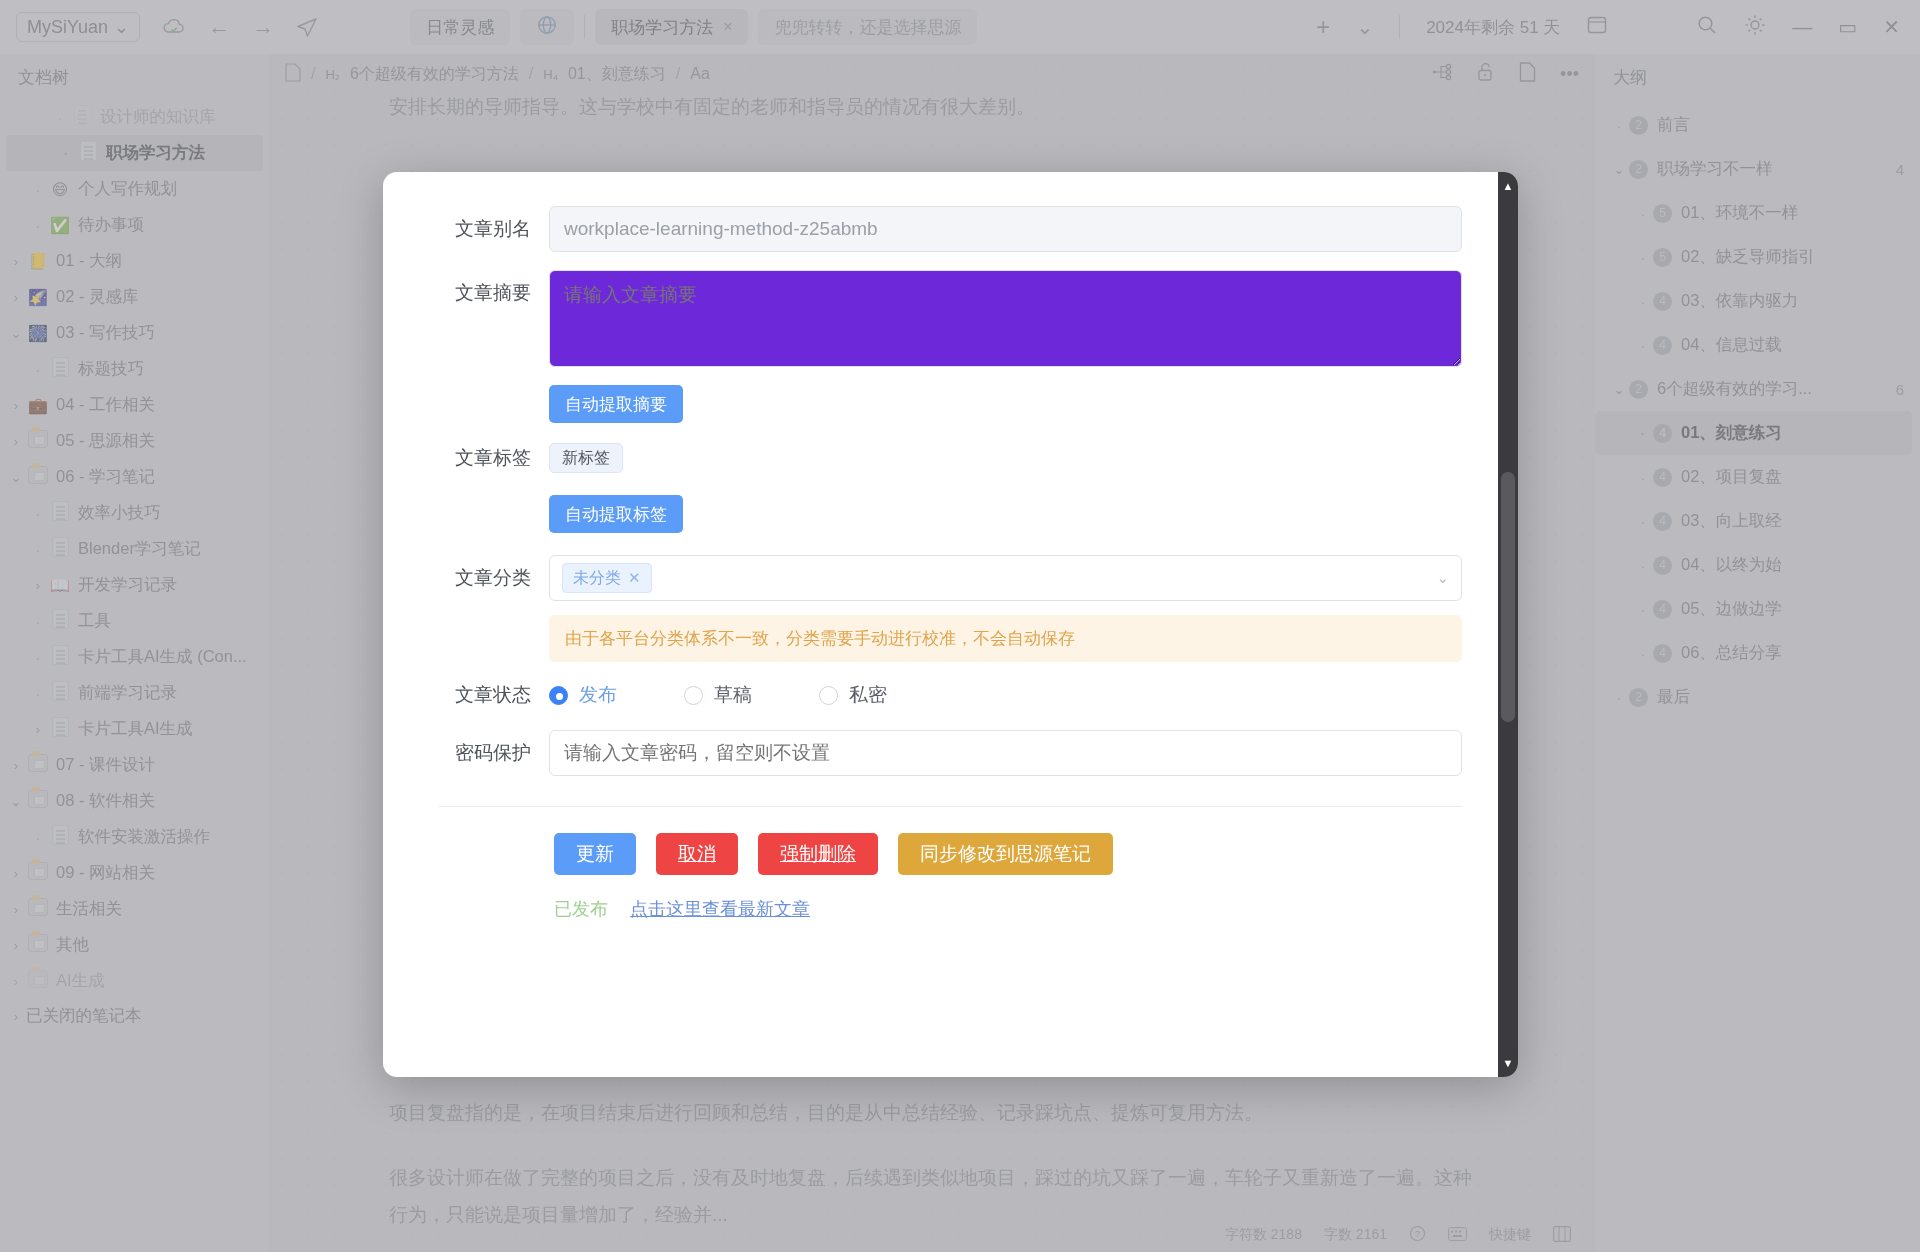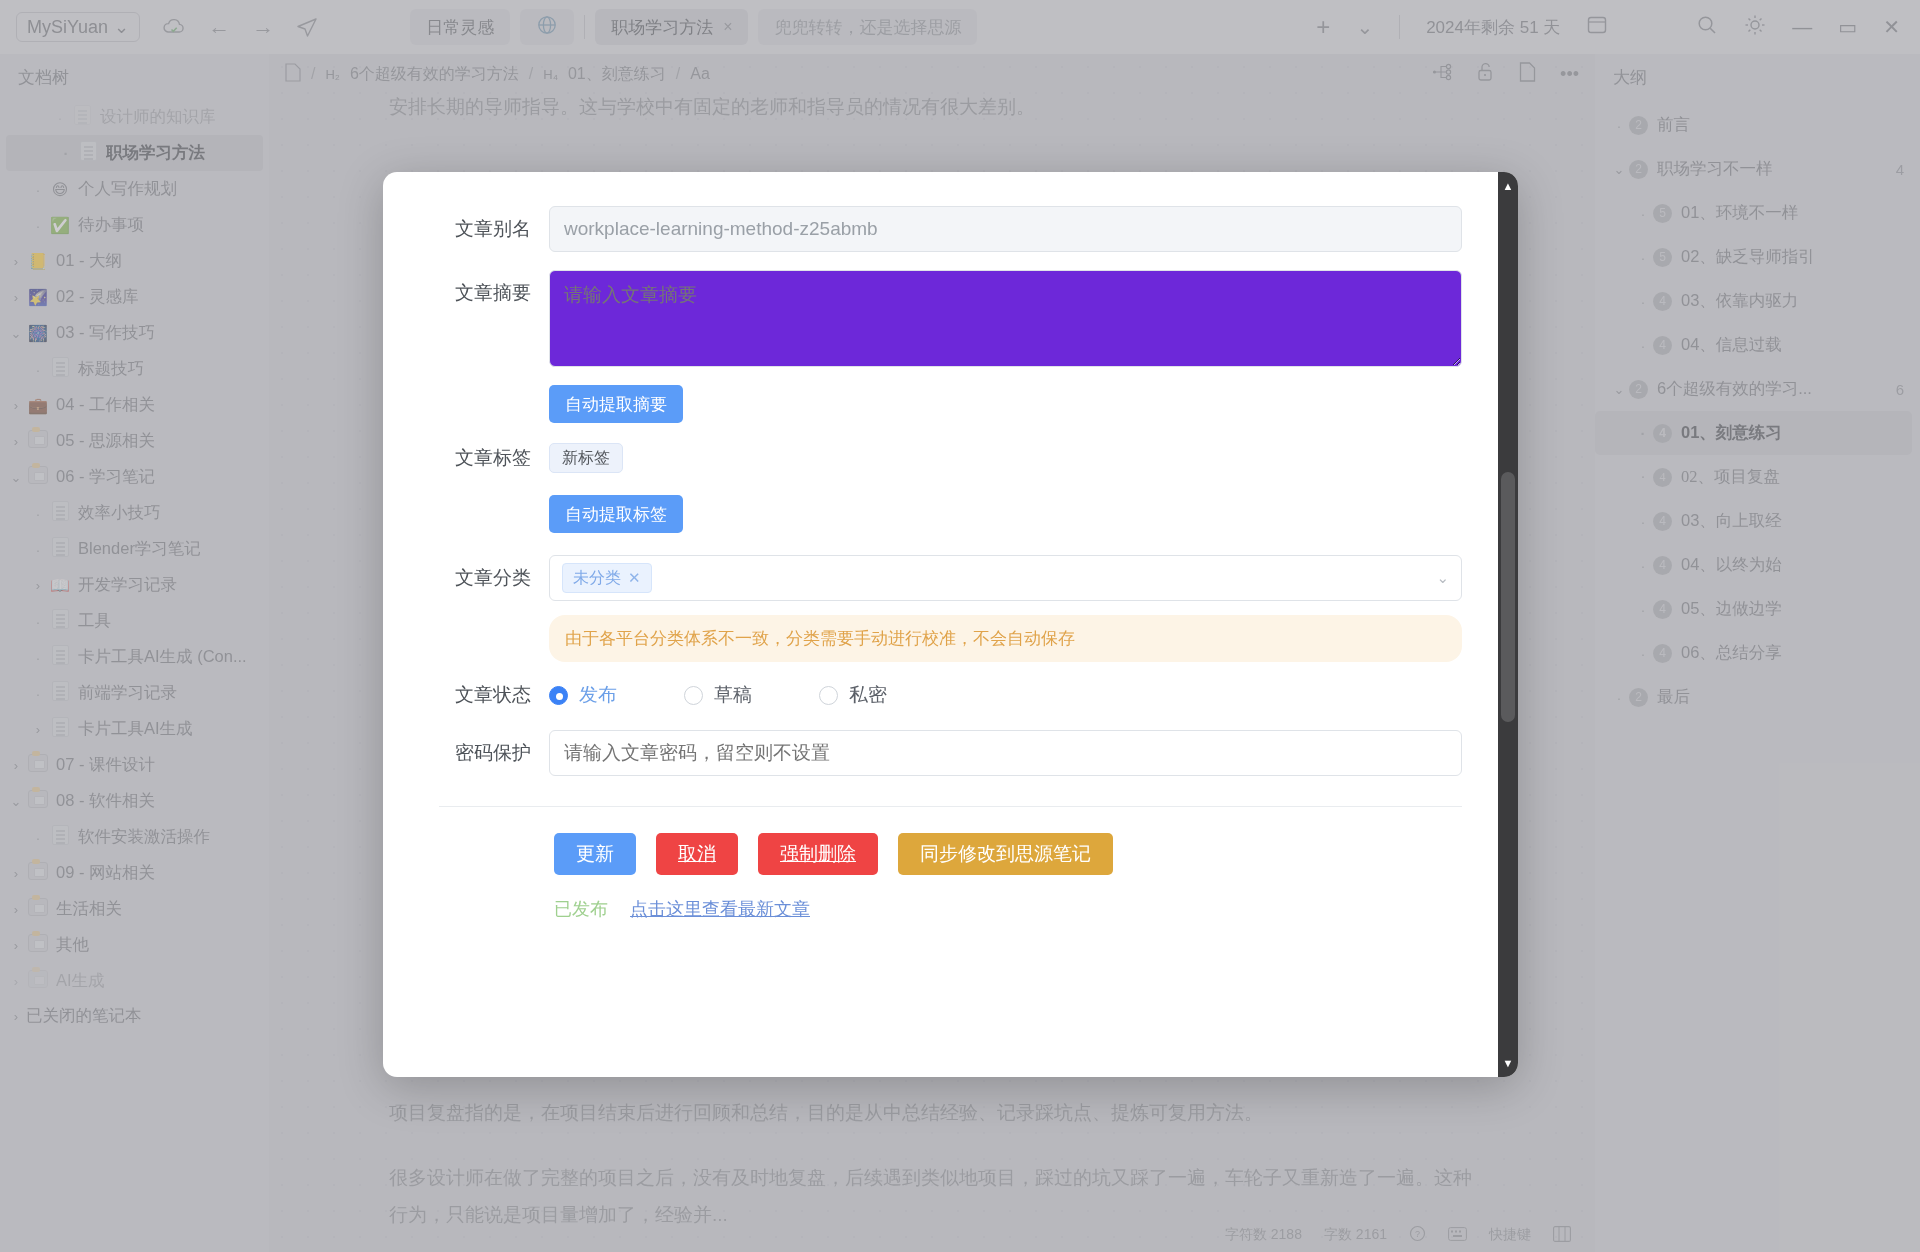--- a/index.html
+++ b/index.html
@@ -152,21 +152,21 @@
   }
   .chip2{
     display:inline-flex;align-items:center;gap:7px;height:30px;padding:0 10px;
     background:#eaf2fe;border:1px solid #d6e5fb;border-radius:4px;
     font-size:16px;color:#7fa9e8;
   }
   .chip2 .x{ color:#8fb4ea; font-size:15px; cursor:pointer;}
   .caret{ margin-left:auto; color:#b5bac0; font-size:15px;}
   .notice{
     background:#fdf4e6; color:#e0a34a; font-size:17px;
-    padding:12px 16px; border-radius:16px; margin-top:14px;
+    padding:12px 16px; border-radius:5px; margin-top:14px;
   }
   .radios{ display:flex; align-items:center; gap:67px; height:46px; }
   .radio{ display:flex; align-items:center; gap:11px; font-size:19px; color:#5b6068; cursor:pointer;}
   .rdot{ width:19px;height:19px;border-radius:50%;border:1px solid #cfd4da;background:#fff; flex:none;}
   .radio.on .rdot{ background:#3b82f6; border-color:#3b82f6; position:relative;}
   .radio.on .rdot::after{content:"";position:absolute;left:6px;top:6px;width:7px;height:7px;border-radius:50%;background:#fff;}
   .radio.on span{ color:#6b9fe8; }
   .hr{ height:1px; background:#e9ecef; margin:30px 0 0 0; }
   .actions{ display:flex; gap:20px; padding:26px 0 0 115px; }
   .ab{ height:42px;padding:0 22px;border:none;border-radius:5px;color:#fff;font-size:19px;cursor:pointer;font-family:inherit;}
@@ -513,21 +513,21 @@
           <span class="arrow">⌄</span>
           <span class="hbadge">2</span>
           <span class="olabel">6个超级有效的学习...</span>
           <span class="ocount">6</span>
         </div>
         <div class="onode sel" style="padding-left: 38px;">
           <span class="dot">·</span>
           <span class="hbadge">4</span>
           <span class="olabel">01、刻意练习</span>
         </div>
-        <div class="onode" style="padding-left: 38px; font-family: Liberation Serif, serif;">
+        <div class="onode" style="padding-left: 38px;">
           <span class="dot">·</span>
           <span class="hbadge">4</span>
           <span class="olabel">02、项目复盘</span>
         </div>
         <div class="onode" style="padding-left: 38px;">
           <span class="dot">·</span>
           <span class="hbadge">4</span>
           <span class="olabel">03、向上取经</span>
         </div>
         <div class="onode" style="padding-left: 38px;">

